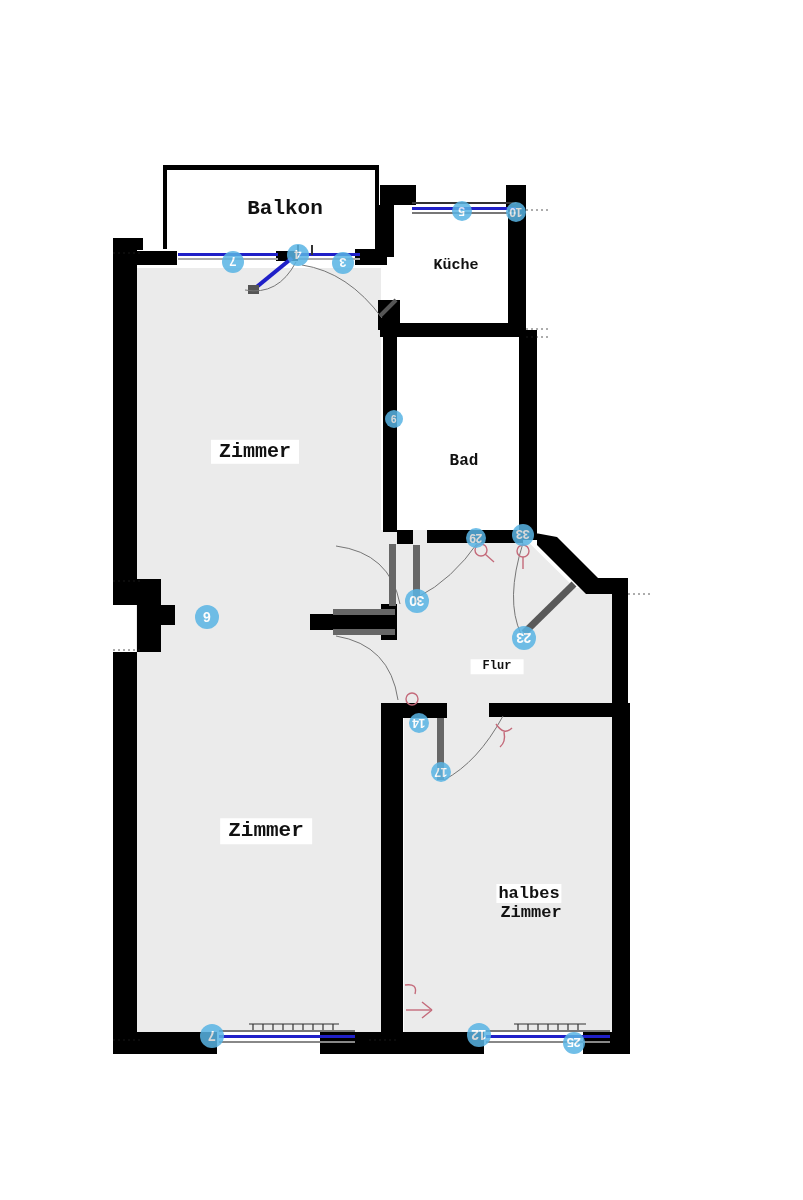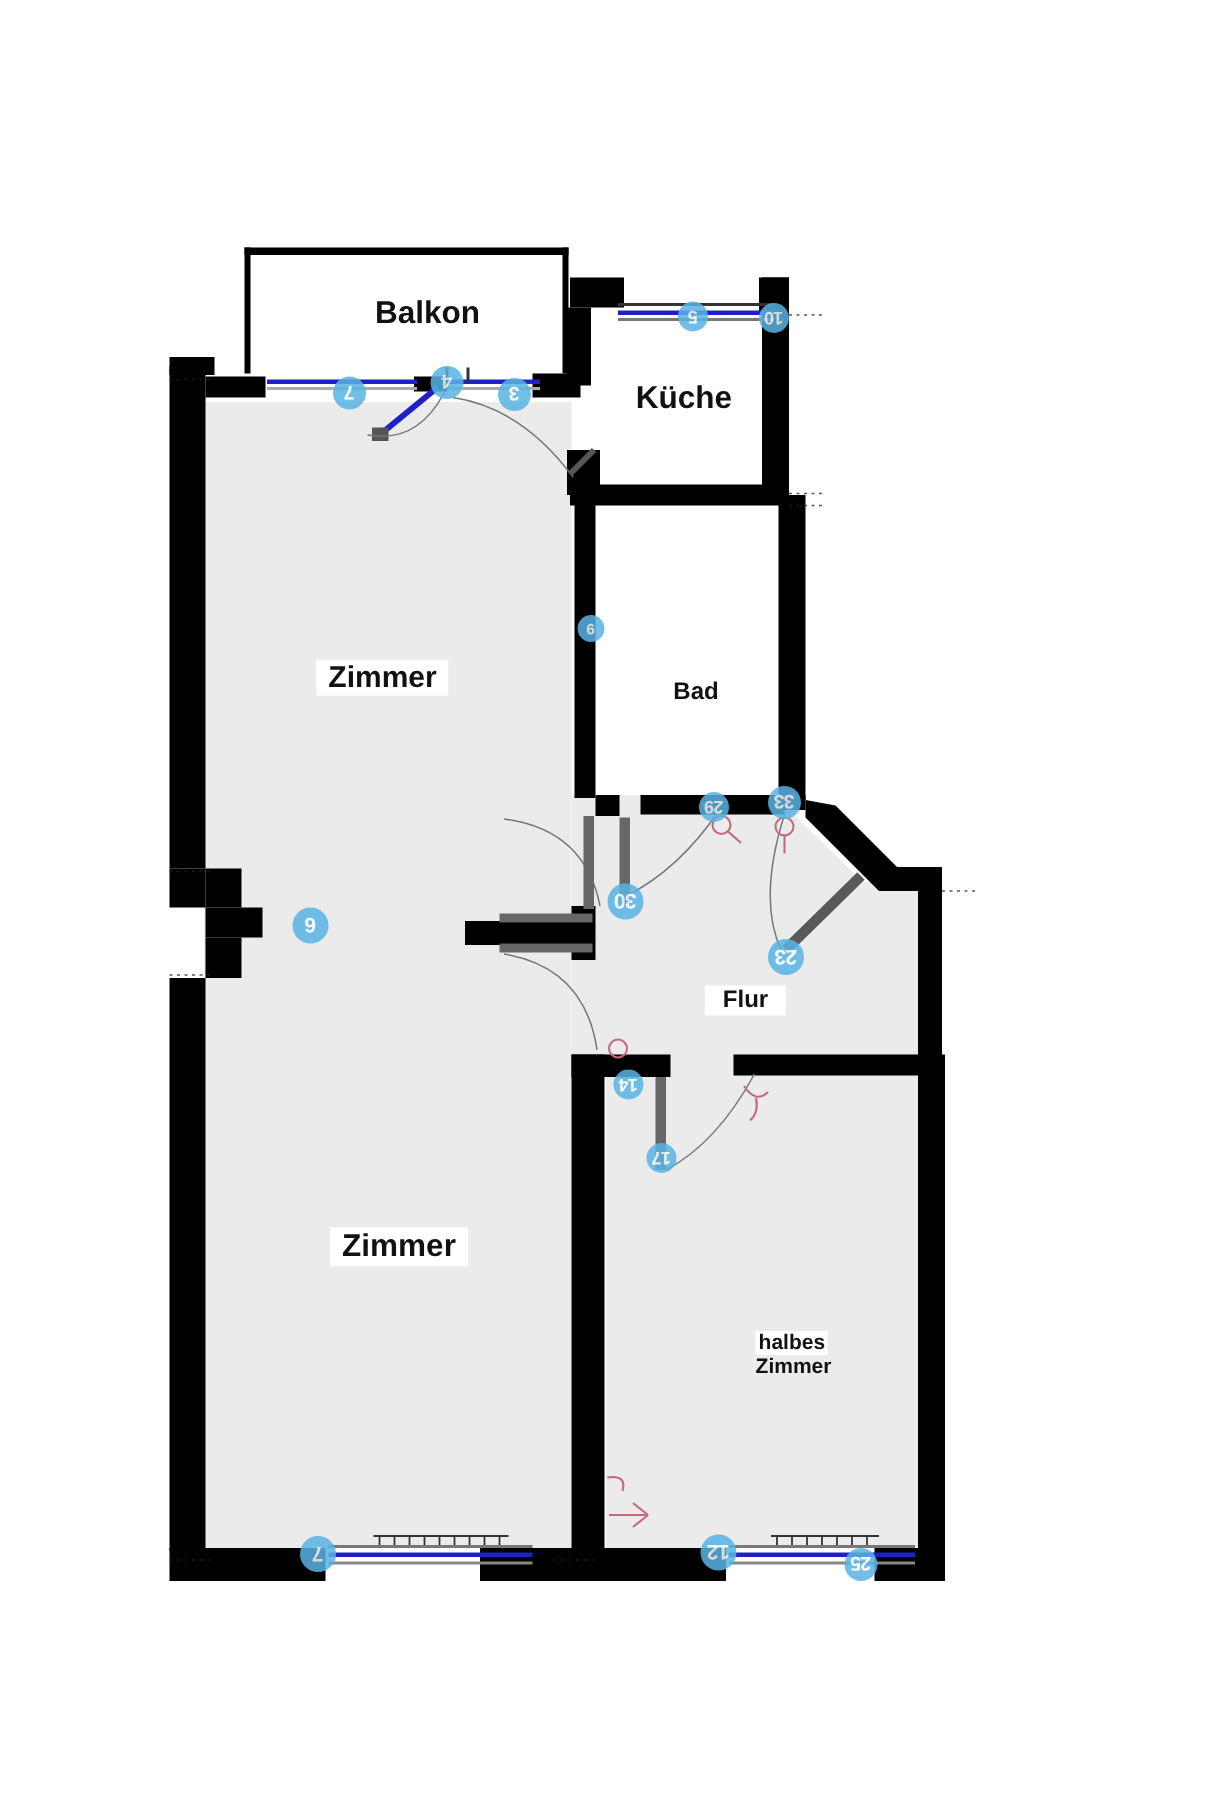--- a/index.html
+++ b/index.html
@@ -16,27 +16,27 @@
   }
   #floorplan {
     position: absolute;
     left: 0;
     top: 0;
     width: 803px;
     height: 1200px;
   }
   .room-label {
     position: absolute;
-    font-family: Liberation Sans, sans-serif;
+    font-family: Liberation Mono, monospace;
     font-weight: bold;
     color: #111111;
     background: #ffffff;
     white-space: nowrap;
     line-height: 1.12;
-    text-align: left;
+    text-align: right;
     pointer-events: none;
   }
   .room-label.two-line {
     background: transparent;
   }
   .room-label.two-line span.l1 {
     background: #ffffff;
     display: inline-block;
     padding: 0 2px;
   }
@@ -256,31 +256,31 @@
     <line x1="526" y1="329" x2="548" y2="329"></line>
     <line x1="526" y1="337" x2="548" y2="337"></line>
     <line x1="628" y1="594" x2="650" y2="594"></line>
     <line x1="369" y1="1040" x2="399" y2="1040"></line>
   </g>
 </svg>
 
 <div>
   <div class="room-label" style="left:285px; top:209px; transform:translate(-50%,-50%); font-size:21px; padding:1px 6px;">Balkon</div>
 
-  <div class="room-label" style="left:456px; top:266px; transform:translate(-50%,-50%); font-size:21px; padding:1px 6px;">Küche</div>
+  <div class="room-label" style="left:456px; top:266px; transform:translate(-50%,-50%); font-size:15px; padding:1px 6px;">Küche</div>
 
   <div class="room-label" style="left:255px; top:452px; transform:translate(-50%,-50%); font-size:20px; padding:1px 8px;">Zimmer</div>
 
   <div class="room-label" style="left:464px; top:462px; transform:translate(-50%,-50%); font-size:16px; padding:1px 6px;">Bad</div>
 
-  <div class="room-label" style="left:497px; top:667px; transform:translate(-50%,-50%); font-size:16px; padding:1px 12px;">Flur</div>
+  <div class="room-label" style="left:497px; top:667px; transform:translate(-50%,-50%); font-size:12px; padding:1px 12px;">Flur</div>
 
   <div class="room-label" style="left:266px; top:831px; transform:translate(-50%,-50%); font-size:21px; padding:1px 8px;">Zimmer</div>
 
-  <div class="room-label two-line" style="left:529px; top:903px; transform:translate(-50%,-50%); font-size:14px;">
+  <div class="room-label two-line" style="left:529px; top:903px; transform:translate(-50%,-50%); font-size:17px;">
     <span class="l1">halbes</span>
     <span class="l2">Zimmer</span>
   </div>
 </div>
 
 <div id="markers">
     <div class="marker" style="left: 222px; top: 251px; width: 22px; height: 22px; font-size: 13px;">7</div>
     <div class="marker" style="left: 287px; top: 244px; width: 22px; height: 22px; font-size: 13px;">4</div>
     <div class="marker" style="left: 332px; top: 252px; width: 22px; height: 22px; font-size: 13px;">3</div>
     <div class="marker" style="left: 452px; top: 201px; width: 20px; height: 20px; font-size: 12px;">5</div>

